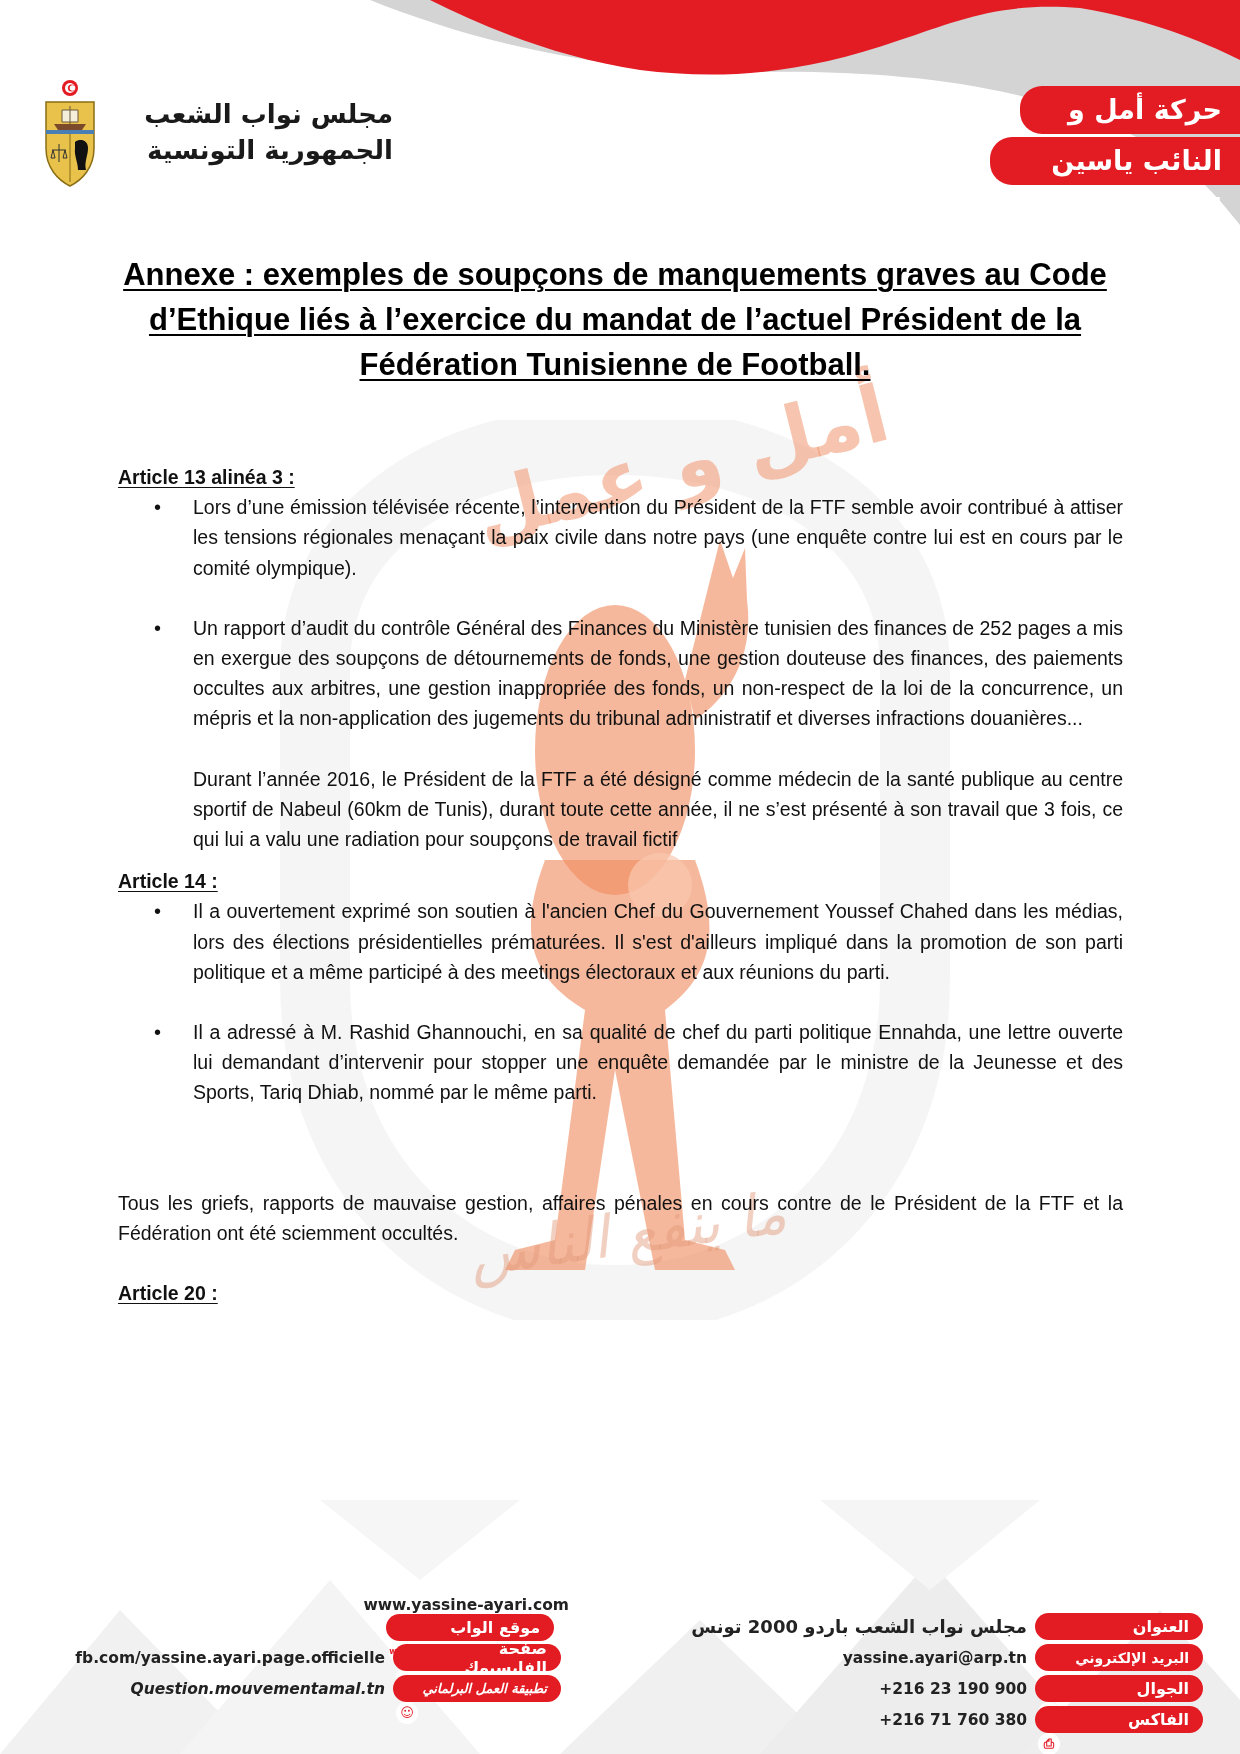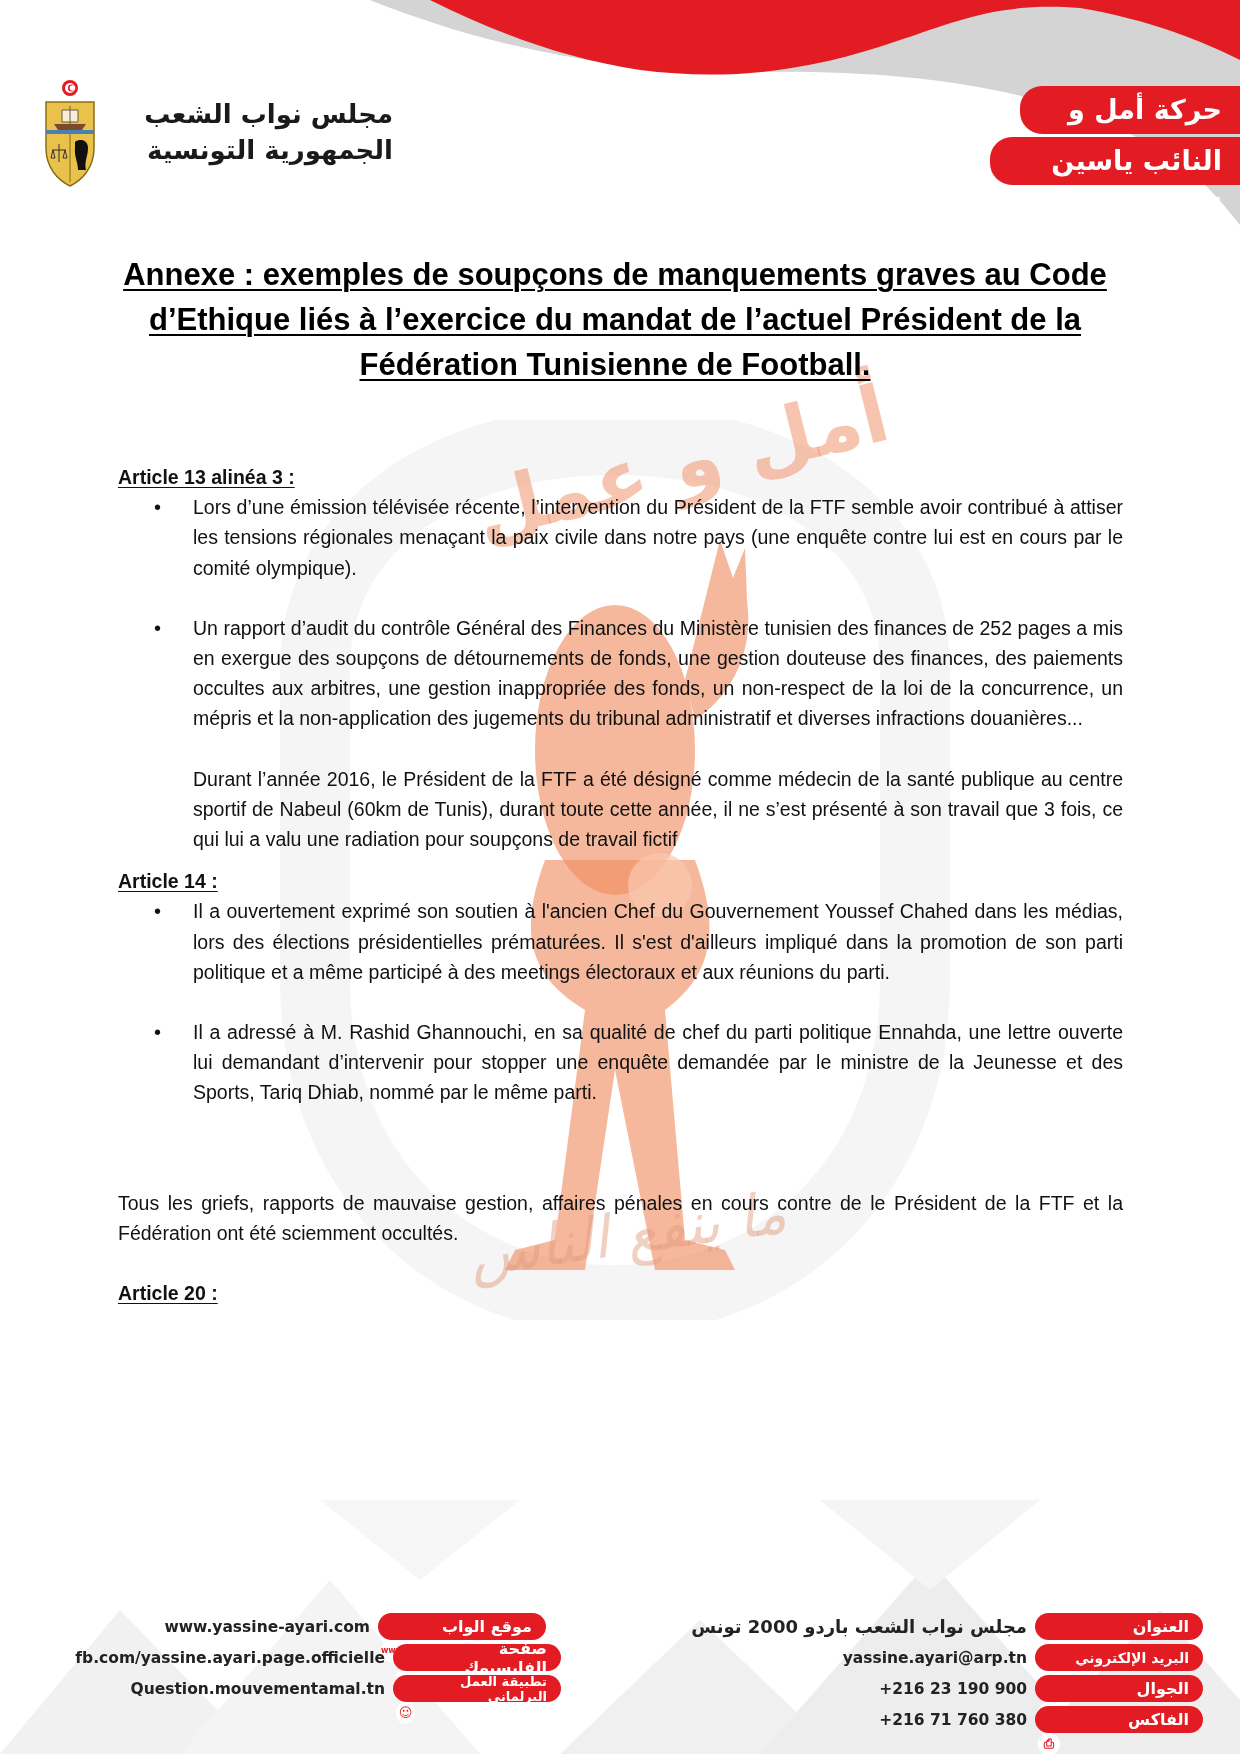--- a/index.html
+++ b/index.html
@@ -165,35 +165,35 @@
 <svg class="abs footer-bg" viewBox="0 0 1240 254" preserveAspectRatio="none">
   <polygon points="0,254 120,110 260,254" fill="#f1f1f1"></polygon>
   <polygon points="180,254 330,80 480,254" fill="#f4f4f4"></polygon>
   <polygon points="560,254 700,120 840,254" fill="#f0f0f0"></polygon>
   <polygon points="760,254 930,60 1100,254" fill="#ededed"></polygon>
   <polygon points="1020,254 1160,110 1240,200 1240,254" fill="#eeeeee"></polygon>
   <polygon points="320,0 520,0 420,80" fill="#f6f6f6"></polygon>
   <polygon points="820,0 1040,0 930,90" fill="#f5f5f5"></polygon>
 </svg>
 
-<div class="f-row" style="right:694px; top:1612px;">
+<div class="f-row" style="right:663px; top:1612px;flex-direction:column;">
   <span class="f-value">www.yassine-ayari.com</span>
   <span class="f-pill left-pill">
     <span class="lbl">موقع الواب</span>
     <span class="ic" style="font-size:8px">www</span>
   </span>
 </div>
 <div class="f-row" style="right:679px; top:1643px;">
   <span class="f-value">fb.com/yassine.ayari.page.officielle</span>
   <span class="f-pill left-pill">
     <span class="lbl">صفحة الفايسبوك</span>
     <span class="ic" style="border-radius:4px">f</span>
   </span>
 </div>
-<div class="f-row" style="right:679px; top:1674px;">
+<div class="f-row" style="right:679px; top:1674px;font-style:italic;">
   <span class="f-value">Question.mouvementamal.tn</span>
   <span class="f-pill left-pill" style="font-size:13px">
     <span class="lbl">تطبيقة العمل البرلماني</span>
     <span class="ic">☺</span>
   </span>
 </div>
 
 <div class="f-row" style="right:37px; top:1612px;">
   <span class="f-value" style="direction:rtl; font-size:18px">مجلس نواب الشعب باردو 2000 تونس</span>
   <span class="f-pill right-pill">

